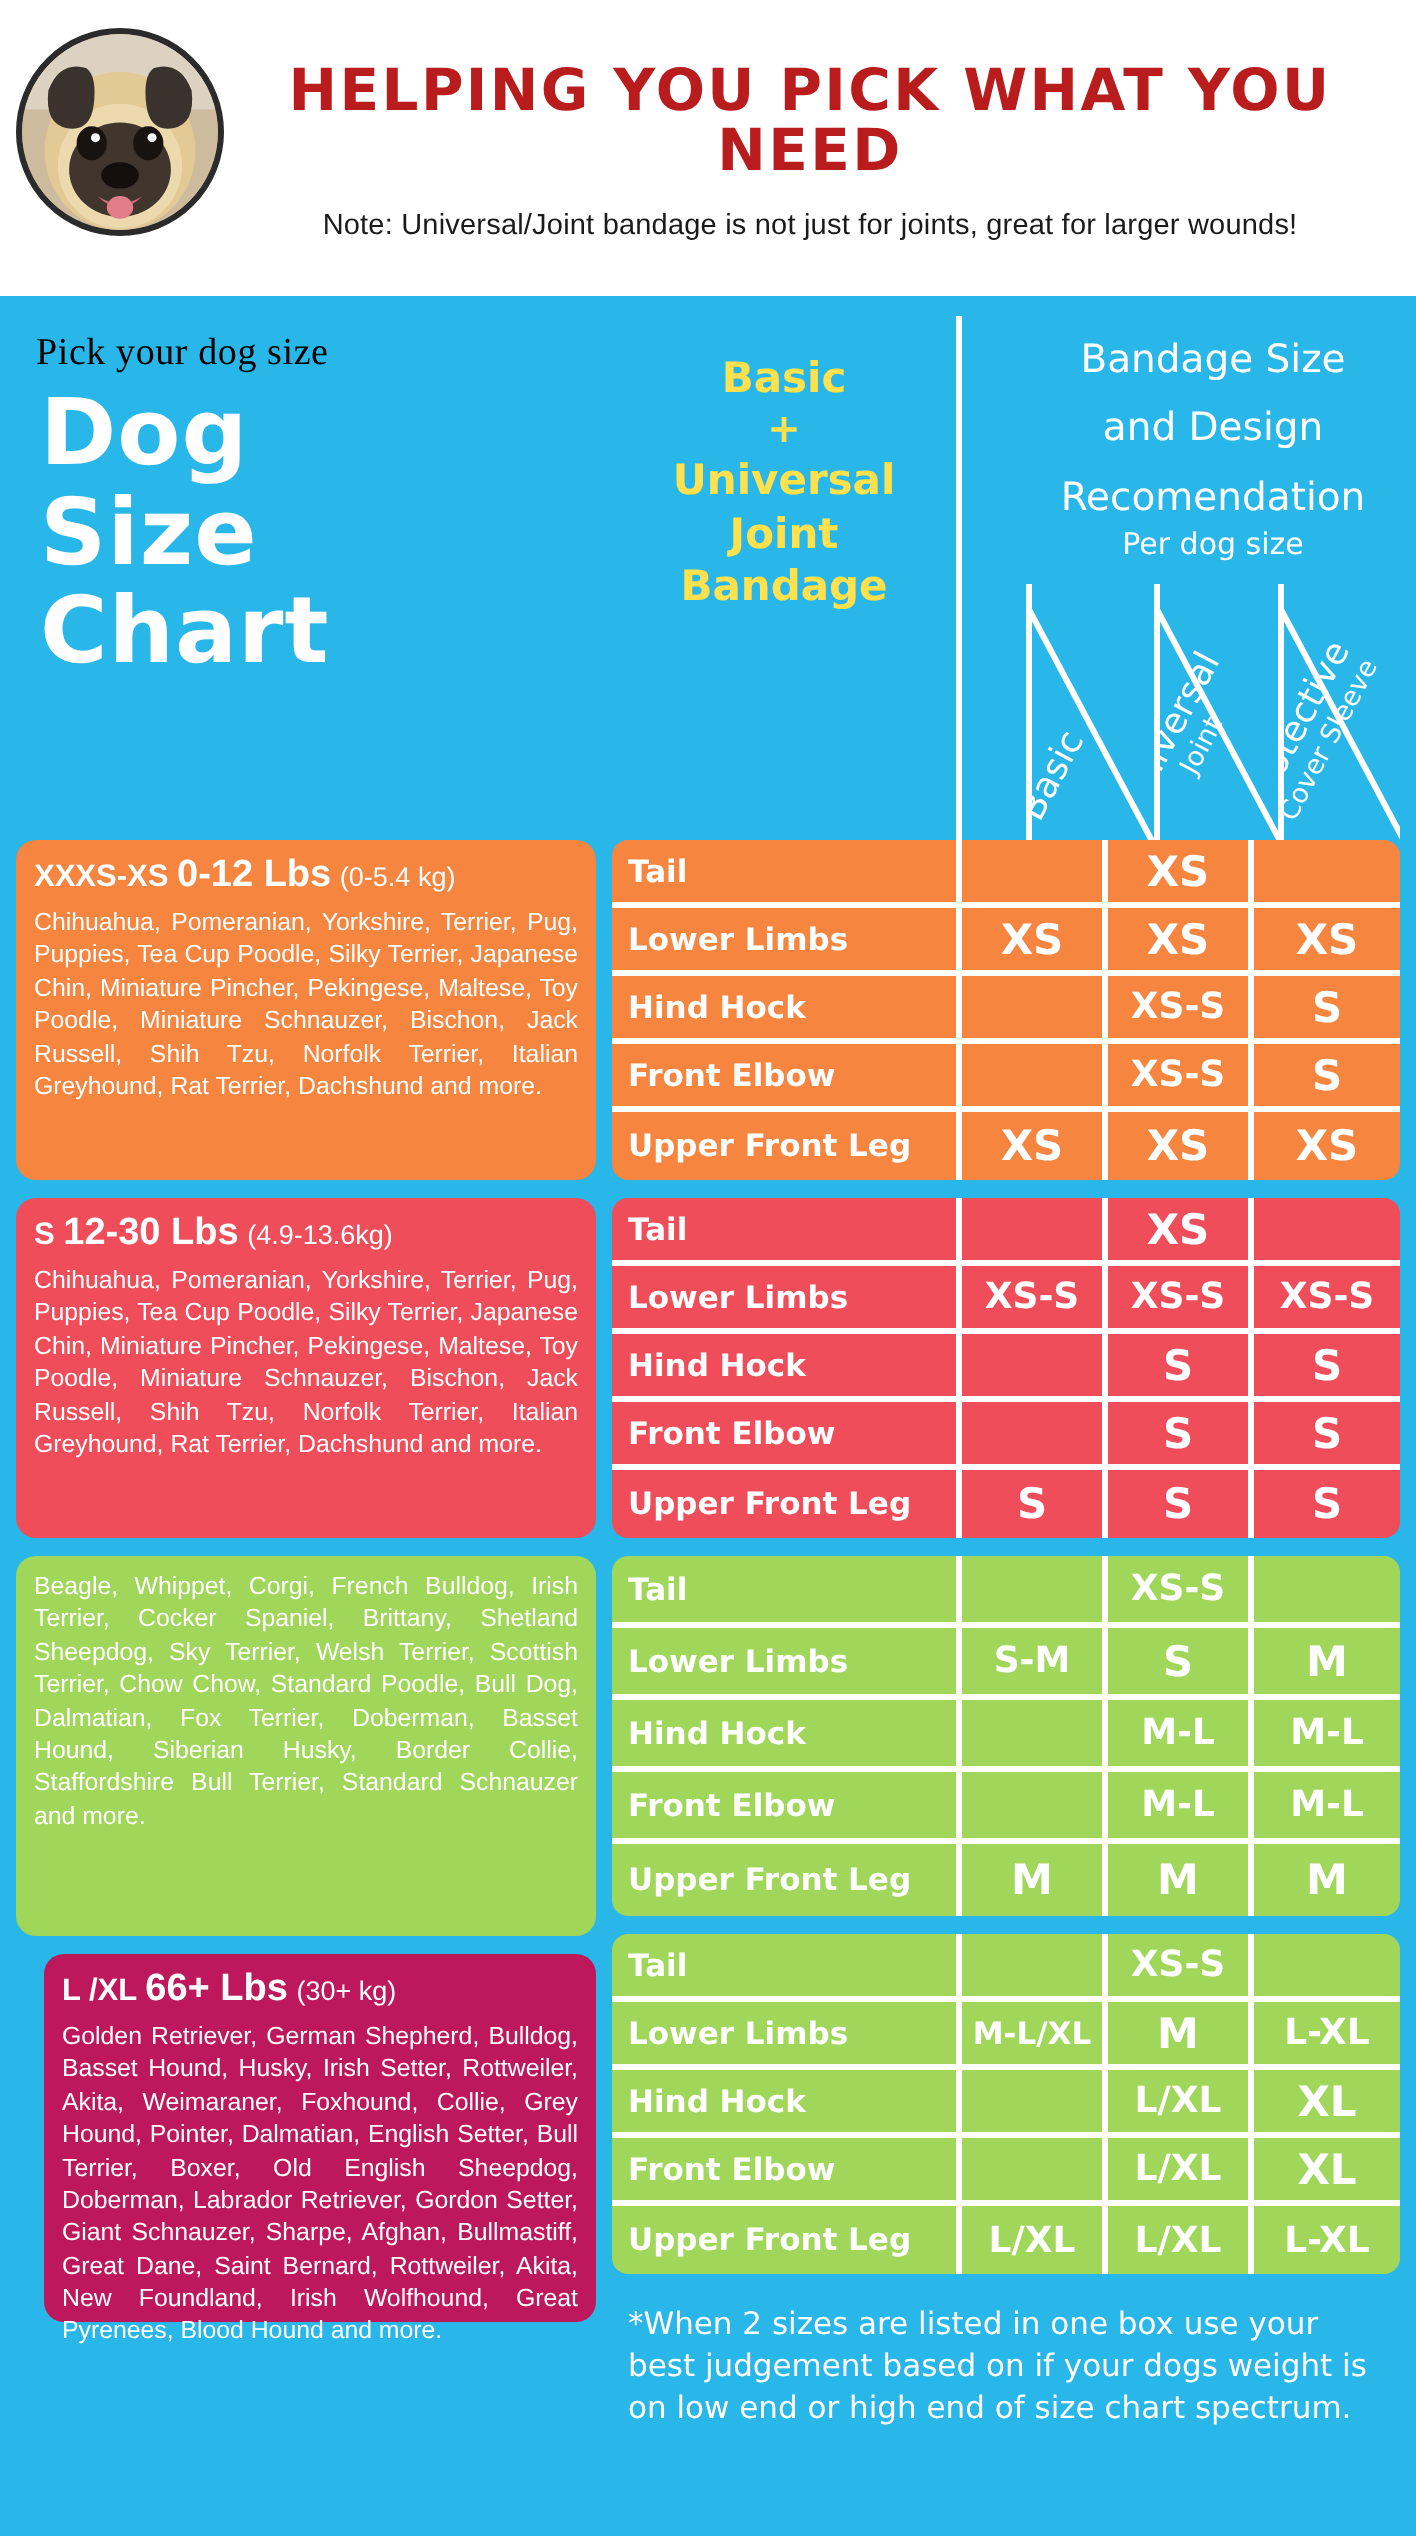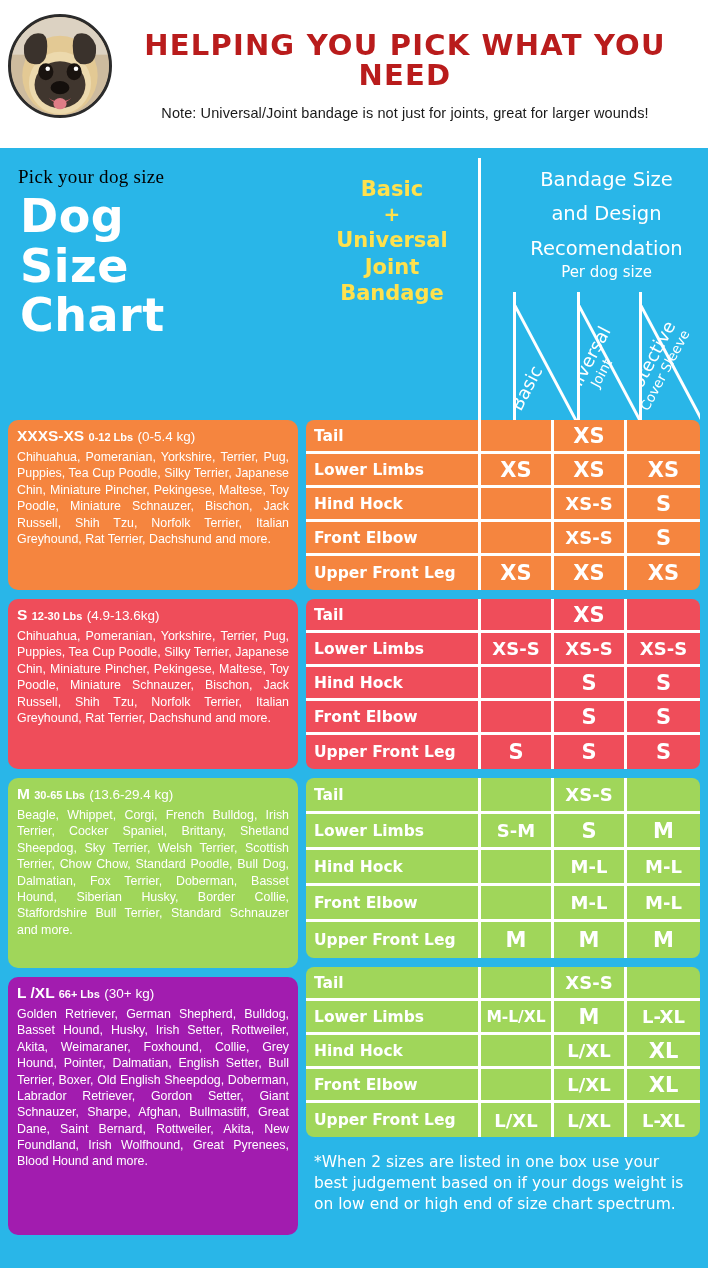--- a/index.html
+++ b/index.html
@@ -102,32 +102,32 @@
     padding: 7px 9px 8px 9px;
     color: #ffffff;
     margin-bottom: 9px;
   }
   .size-card .card-head {
     font-weight: bold;
     font-size: 15.5px;
     margin-bottom: 4px;
     white-space: nowrap;
   }
-  .size-card .card-head .lbs { font-size: 11px; font-weight: bold; }
+  .size-card .card-head .lbs { font-size: 19px; font-weight: bold; }
   .size-card .card-head .kg { font-weight: normal; font-size: 13.5px; text-align: right; }
   .size-card .breeds {
     font-size: 12.4px;
     line-height: 1.32;
     text-align: justify;
     color: #ffffff;
   }
   .card-xxs { background: #f5853f; height: 170px; }
   .card-s   { background: #ef4d5a; height: 170px; }
   .card-m   { background: #a0d65a; height: 190px; }
-  .card-l   { background: #a21caf; height: 258px; }
+  .card-l   { background: #be185d; height: 184px; margin-left: 14px; }
   .card-m .card-head, .card-l .card-head { color: #ffffff; }
 
   
   .right-col { display: flex; flex-direction: column; }
   .right-head {
     display: grid;
     grid-template-columns: 175px 1fr;
     height: 262px;
     gap: 32px;
   }
@@ -304,25 +304,20 @@
         <div class="size-card card-s">
           <div class="card-head">
             <span>S</span>
             <span class="lbs">12-30 Lbs</span>
             <span class="kg">(4.9-13.6kg)</span>
           </div>
           <div class="breeds">Chihuahua, Pomeranian, Yorkshire, Terrier, Pug, Puppies, Tea Cup Poodle, Silky Terrier, Japanese Chin, Miniature Pincher, Pekingese, Maltese, Toy Poodle, Miniature Schnauzer, Bischon, Jack Russell, Shih Tzu, Norfolk Terrier, Italian Greyhound, Rat Terrier, Dachshund and more.</div>
         </div>
 
         <div class="size-card card-m">
-          <div class="card-head">
-            <span>M</span>
-            <span class="lbs">30-65 Lbs</span>
-            <span class="kg">(13.6-29.4 kg)</span>
-          </div>
           <div class="breeds">Beagle, Whippet, Corgi, French Bulldog, Irish Terrier, Cocker Spaniel, Brittany, Shetland Sheepdog, Sky Terrier, Welsh Terrier, Scottish Terrier, Chow Chow, Standard Poodle, Bull Dog, Dalmatian, Fox Terrier, Doberman, Basset Hound, Siberian Husky, Border Collie, Staffordshire Bull Terrier, Standard Schnauzer and more.</div>
         </div>
 
         <div class="size-card card-l">
           <div class="card-head">
             <span>L /XL</span>
             <span class="lbs">66+ Lbs</span>
             <span class="kg">(30+ kg)</span>
           </div>
           <div class="breeds">Golden Retriever, German Shepherd, Bulldog, Basset Hound, Husky, Irish Setter, Rottweiler, Akita, Weimaraner, Foxhound, Collie, Grey Hound, Pointer, Dalmatian, English Setter, Bull Terrier, Boxer, Old English Sheepdog, Doberman, Labrador Retriever, Gordon Setter, Giant Schnauzer, Sharpe, Afghan, Bullmastiff, Great Dane, Saint Bernard, Rottweiler, Akita, New Foundland, Irish Wolfhound, Great Pyrenees, Blood Hound and more.</div>

